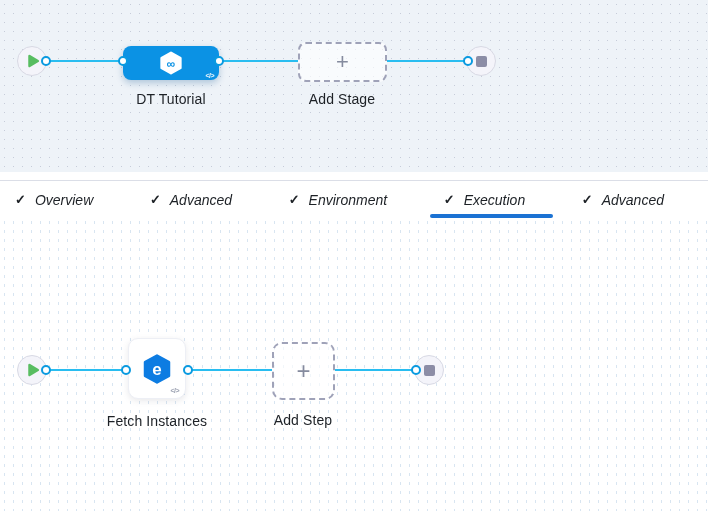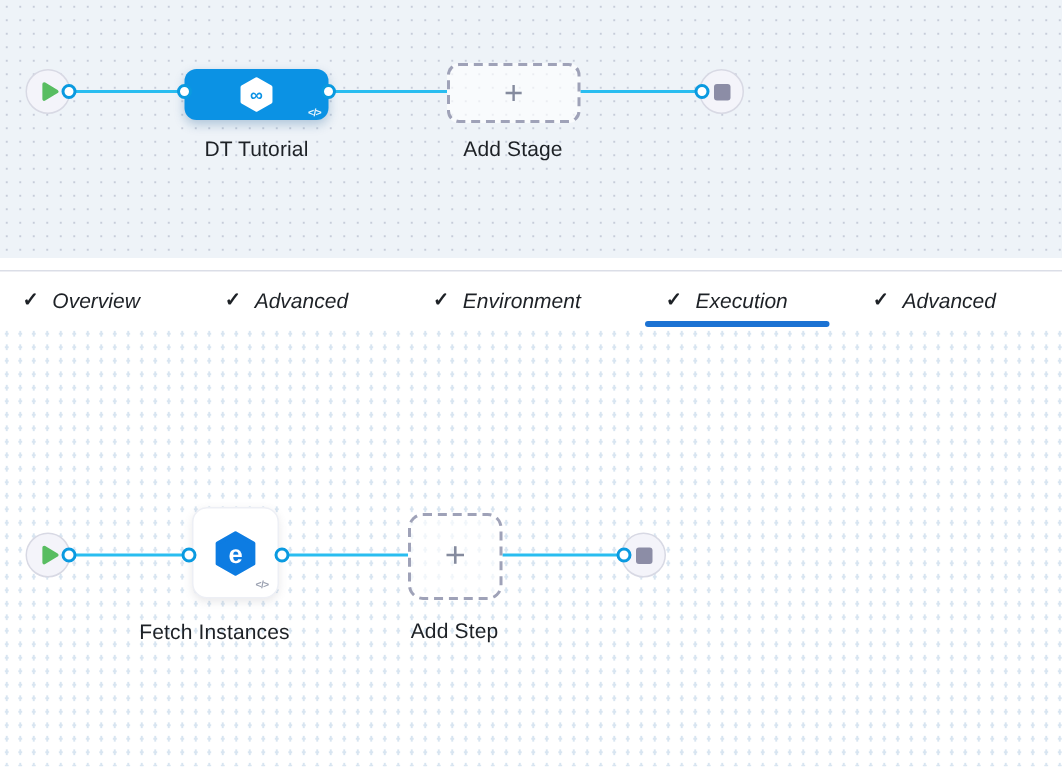--- a/index.html
+++ b/index.html
@@ -174,17 +174,17 @@
 
     <div class="terminal" style="left:414px;top:137px">
       <div class="stop-square"></div>
     </div>
 
     <div class="port" style="left:46px;top:152px"></div>
     <div class="port" style="left:126px;top:152px"></div>
     <div class="port" style="left:188px;top:152px"></div>
     <div class="port" style="left:416px;top:152px"></div>
 
-    <div class="node-label" style="left:33px;top:195px">Fetch Instances</div>
+    <div class="node-label" style="left:47px;top:195px">Fetch Instances</div>
     <div class="node-label" style="left:193px;top:194px">Add Step</div>
   </div>
 
 </div>
 
 </body></html>

